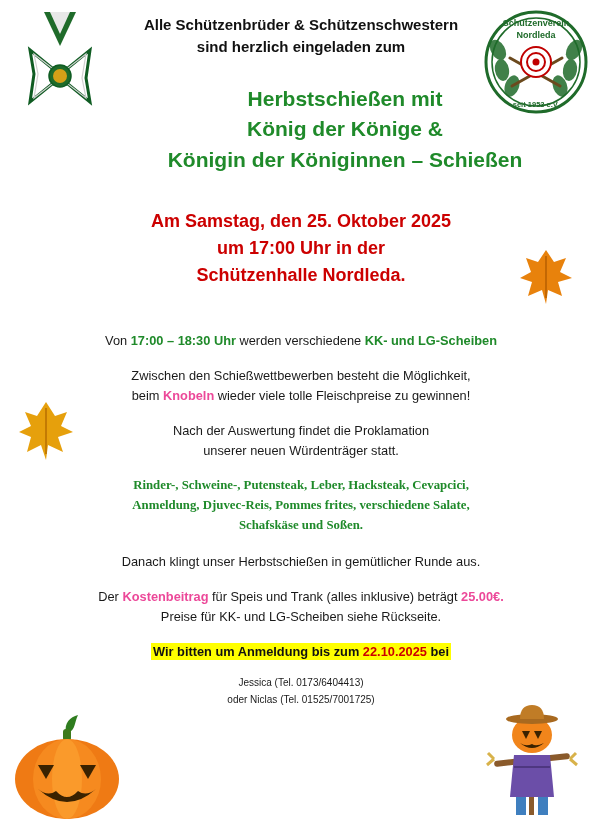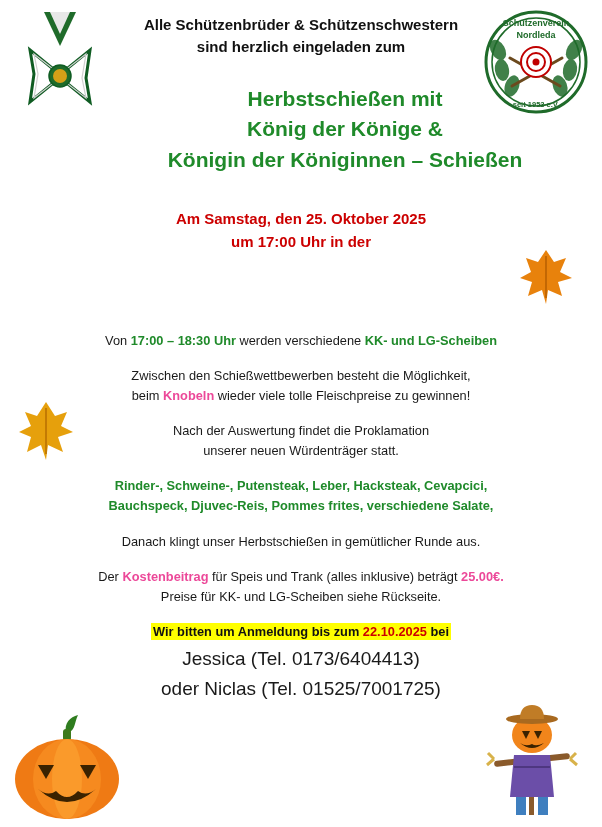--- a/index.html
+++ b/index.html
@@ -54,21 +54,21 @@
   .title-block .ln { display: block; }
 
   .date-block {
     position: absolute;
     top: 208px;
     left: 0;
     width: 602px;
     text-align: center;
     color: #cc0000;
     font-weight: bold;
-    font-size: 15px;
+    font-size: 18px;
     line-height: 1.5;
   }
   .date-block .ln { display: block; }
 
   
   .body {
     position: absolute;
     top: 315px;
     left: 48px;
     width: 506px;
@@ -79,38 +79,39 @@
   .para {
     margin: 16px 0 16px 0;
   }
   .para.tight { margin-bottom: 15px; }
   .green { color: #1f8a2a; font-weight: bold; }
   .bold { font-weight: bold; color: #ec4899; }
   .menu {
     color: #1f8a2a;
     font-weight: bold;
     line-height: 1.55;
+    font-family: Liberation Serif, serif;
   }
 
   .highlight-row {
-    margin: 0 0 2px 0;
+    margin: 0 0 14px 0;
     text-align: center;
   }
   .highlight {
     background: #ffff00;
     font-weight: bold;
     padding: 1px 2px;
     color: #111111;
     font-size: 12.8px;
   }
   .highlight .hl-date { color: #cc0000; font-weight: bold; }
 
   .contact {
     margin: 0;
-    font-size: 19px;
+    font-size: 10px;
     line-height: 1.62;
   }
 
   
   .deco { position: absolute; }
 
   
   .medal { top: 8px; left: 14px; width: 92px; height: 110px; }
 
   
@@ -234,20 +235,21 @@
 
   <div class="title-block">
     <span class="ln">Herbstschießen mit</span>
     <span class="ln">König der Könige &amp;</span>
     <span class="ln">Königin der Königinnen – Schießen</span>
   </div>
 
   <div class="date-block">
     <span class="ln">Am Samstag, den 25. Oktober 2025</span>
     <span class="ln">um 17:00 Uhr in der</span>
+    <span class="ln">Schützenhalle Nordleda.</span>
   </div>
 
   <div class="body">
 
     <p class="para">
       <span>Von </span><span class="green">17:00 – 18:30 Uhr</span><span> werden verschiedene </span><span class="green">KK- und LG-Scheiben</span><br>
     </p>
 
     <p class="para">
       <span>Zwischen den Schießwettbewerben besteht die Möglichkeit,</span><br>
@@ -255,21 +257,22 @@
     </p>
 
     <p class="para">
       <span>Nach der Auswertung findet die Proklamation</span><br>
       <span>unserer neuen Würdenträger statt.</span>
     </p>
 
 
     <p class="para menu">
       <span>Rinder-, Schweine-, Putensteak, Leber, Hacksteak, Cevapcici,</span><br>
-      <span>Bauchspeck, Djuvec-Reis, Pommes frites, verschiedene Salate,</span><br>
+      <span>Anmeldung, Djuvec-Reis, Pommes frites, verschiedene Salate,</span><br>
+      <span>Schafskäse und Soßen.</span>
     </p>
 
     <p class="para">
       <span>Danach klingt unser Herbstschießen in gemütlicher Runde aus.</span>
     </p>
 
     <p class="para">
       <span>Der </span><span class="bold">Kostenbeitrag</span><span> für Speis und Trank (alles inklusive) beträgt </span><span class="bold">25.00€.</span><br>
       <span>Preise für KK- und LG-Scheiben siehe Rückseite.</span>
     </p>

